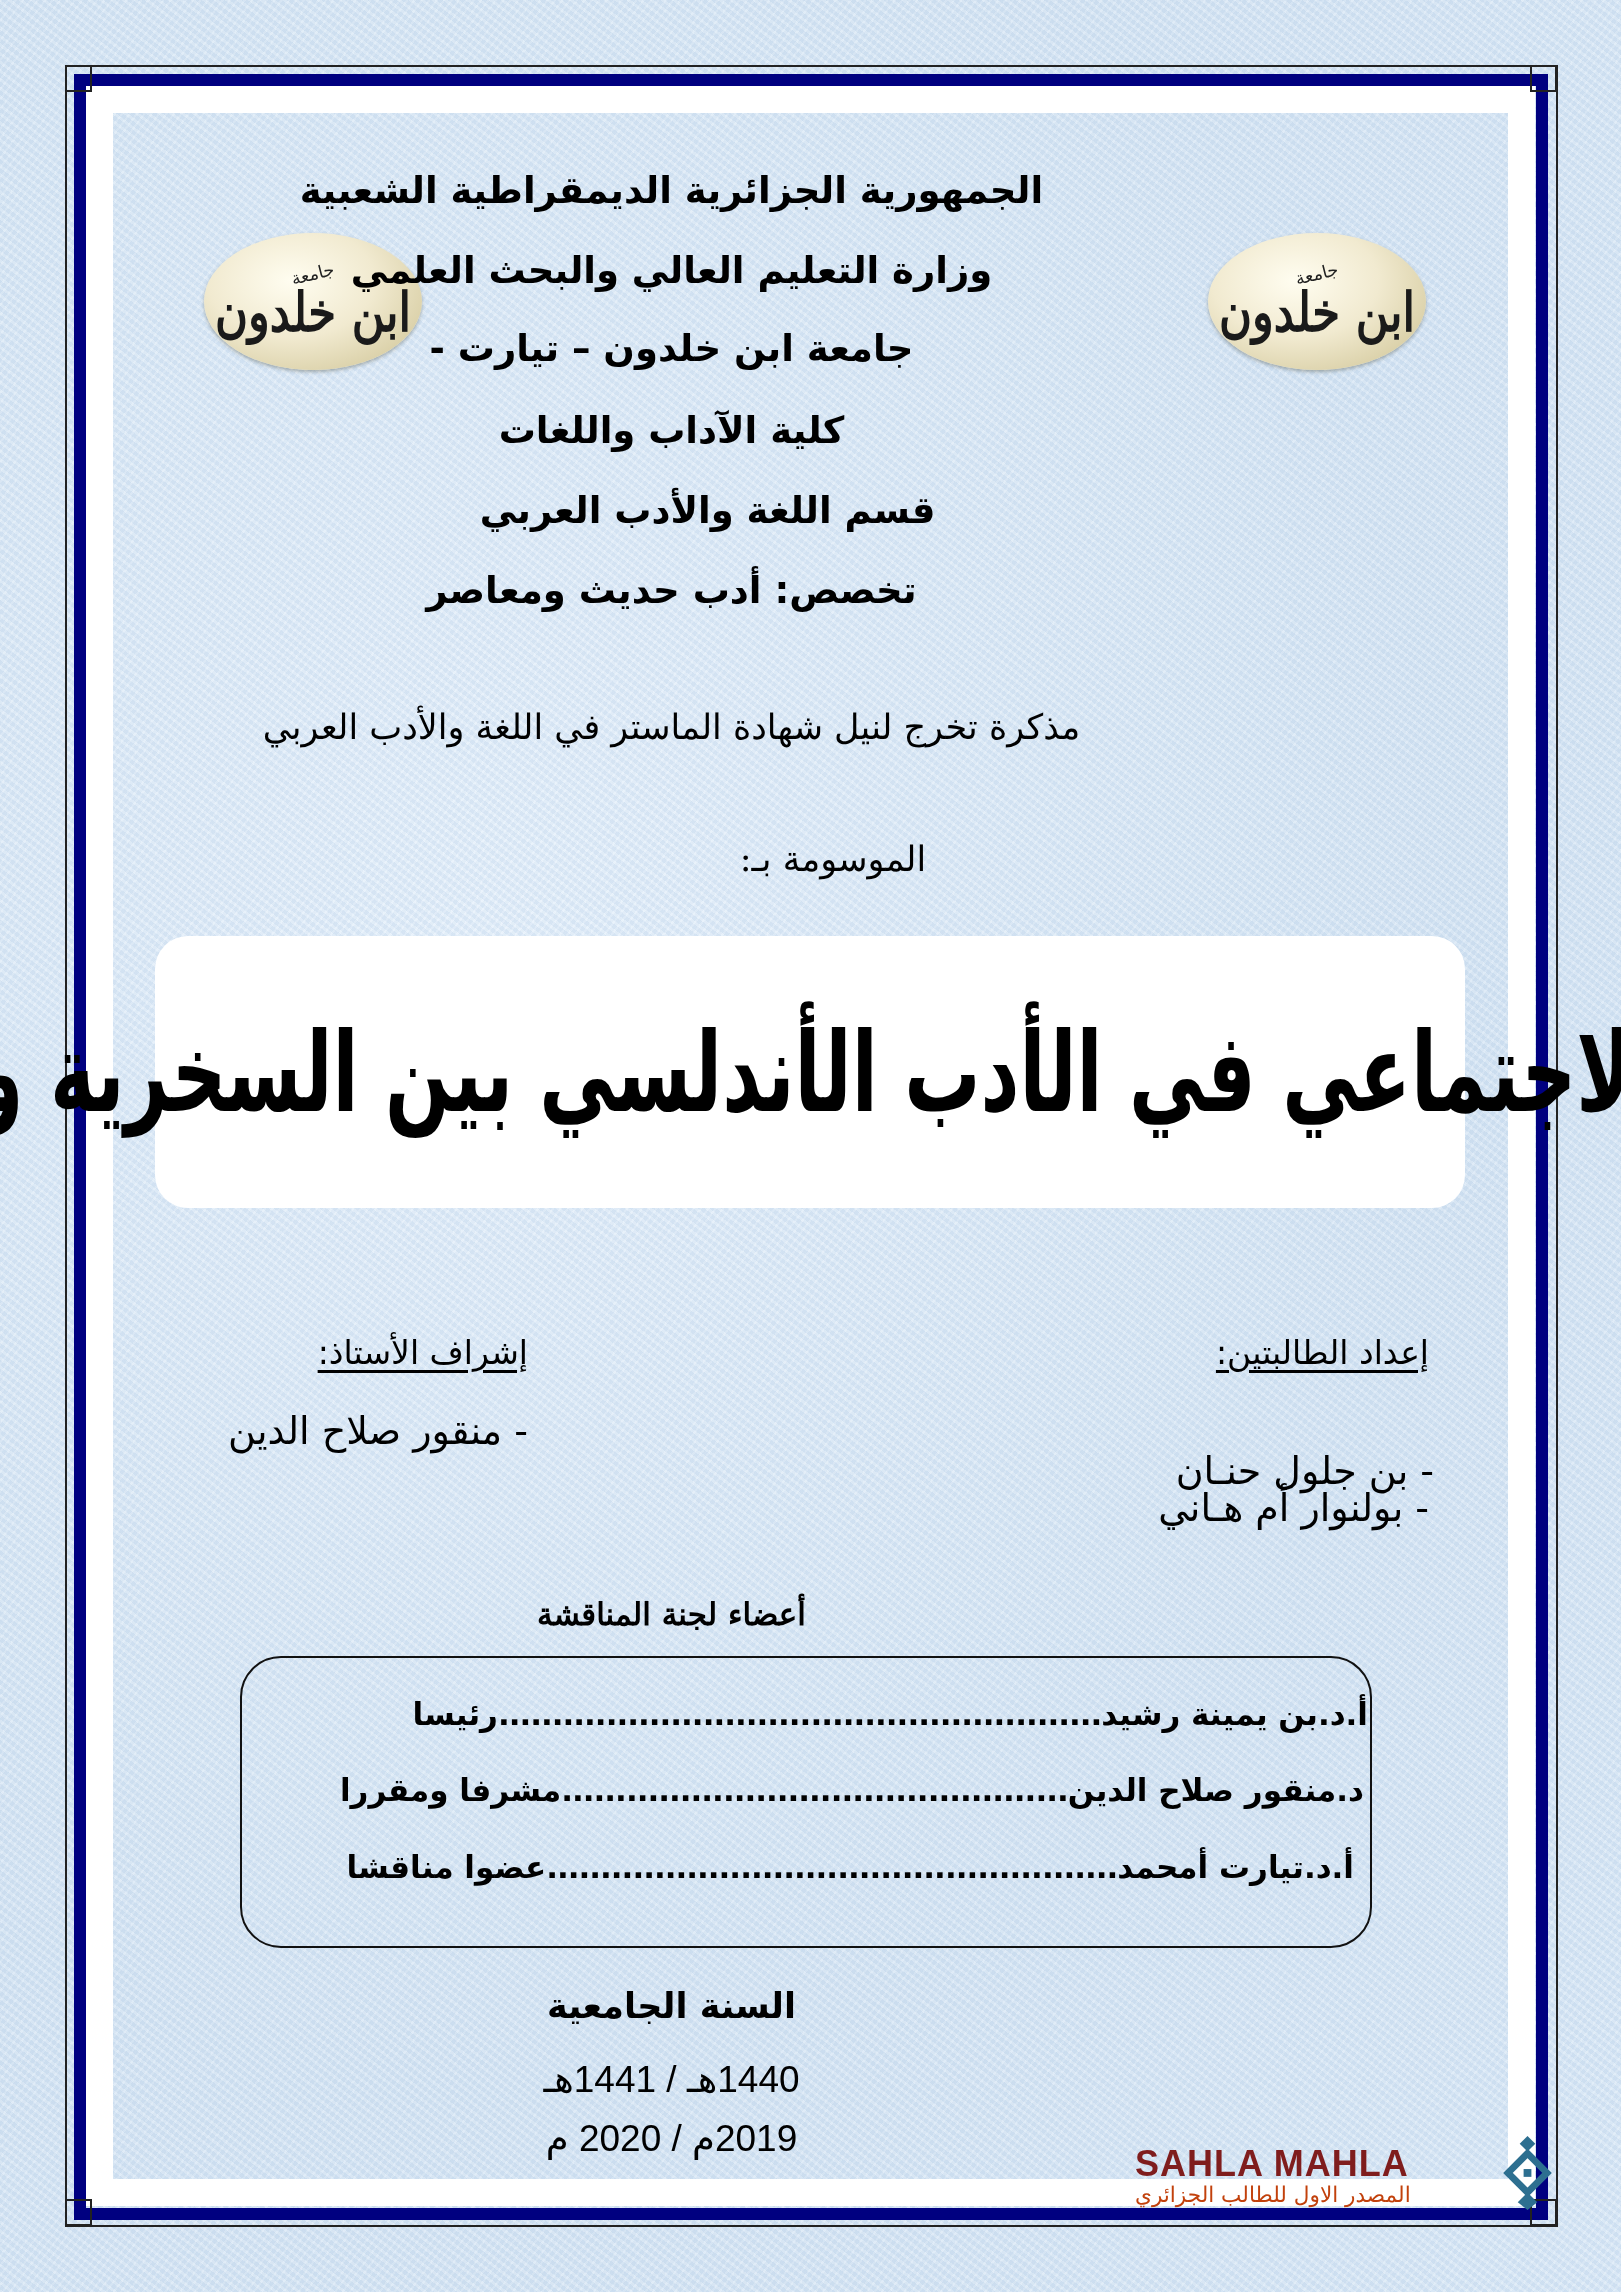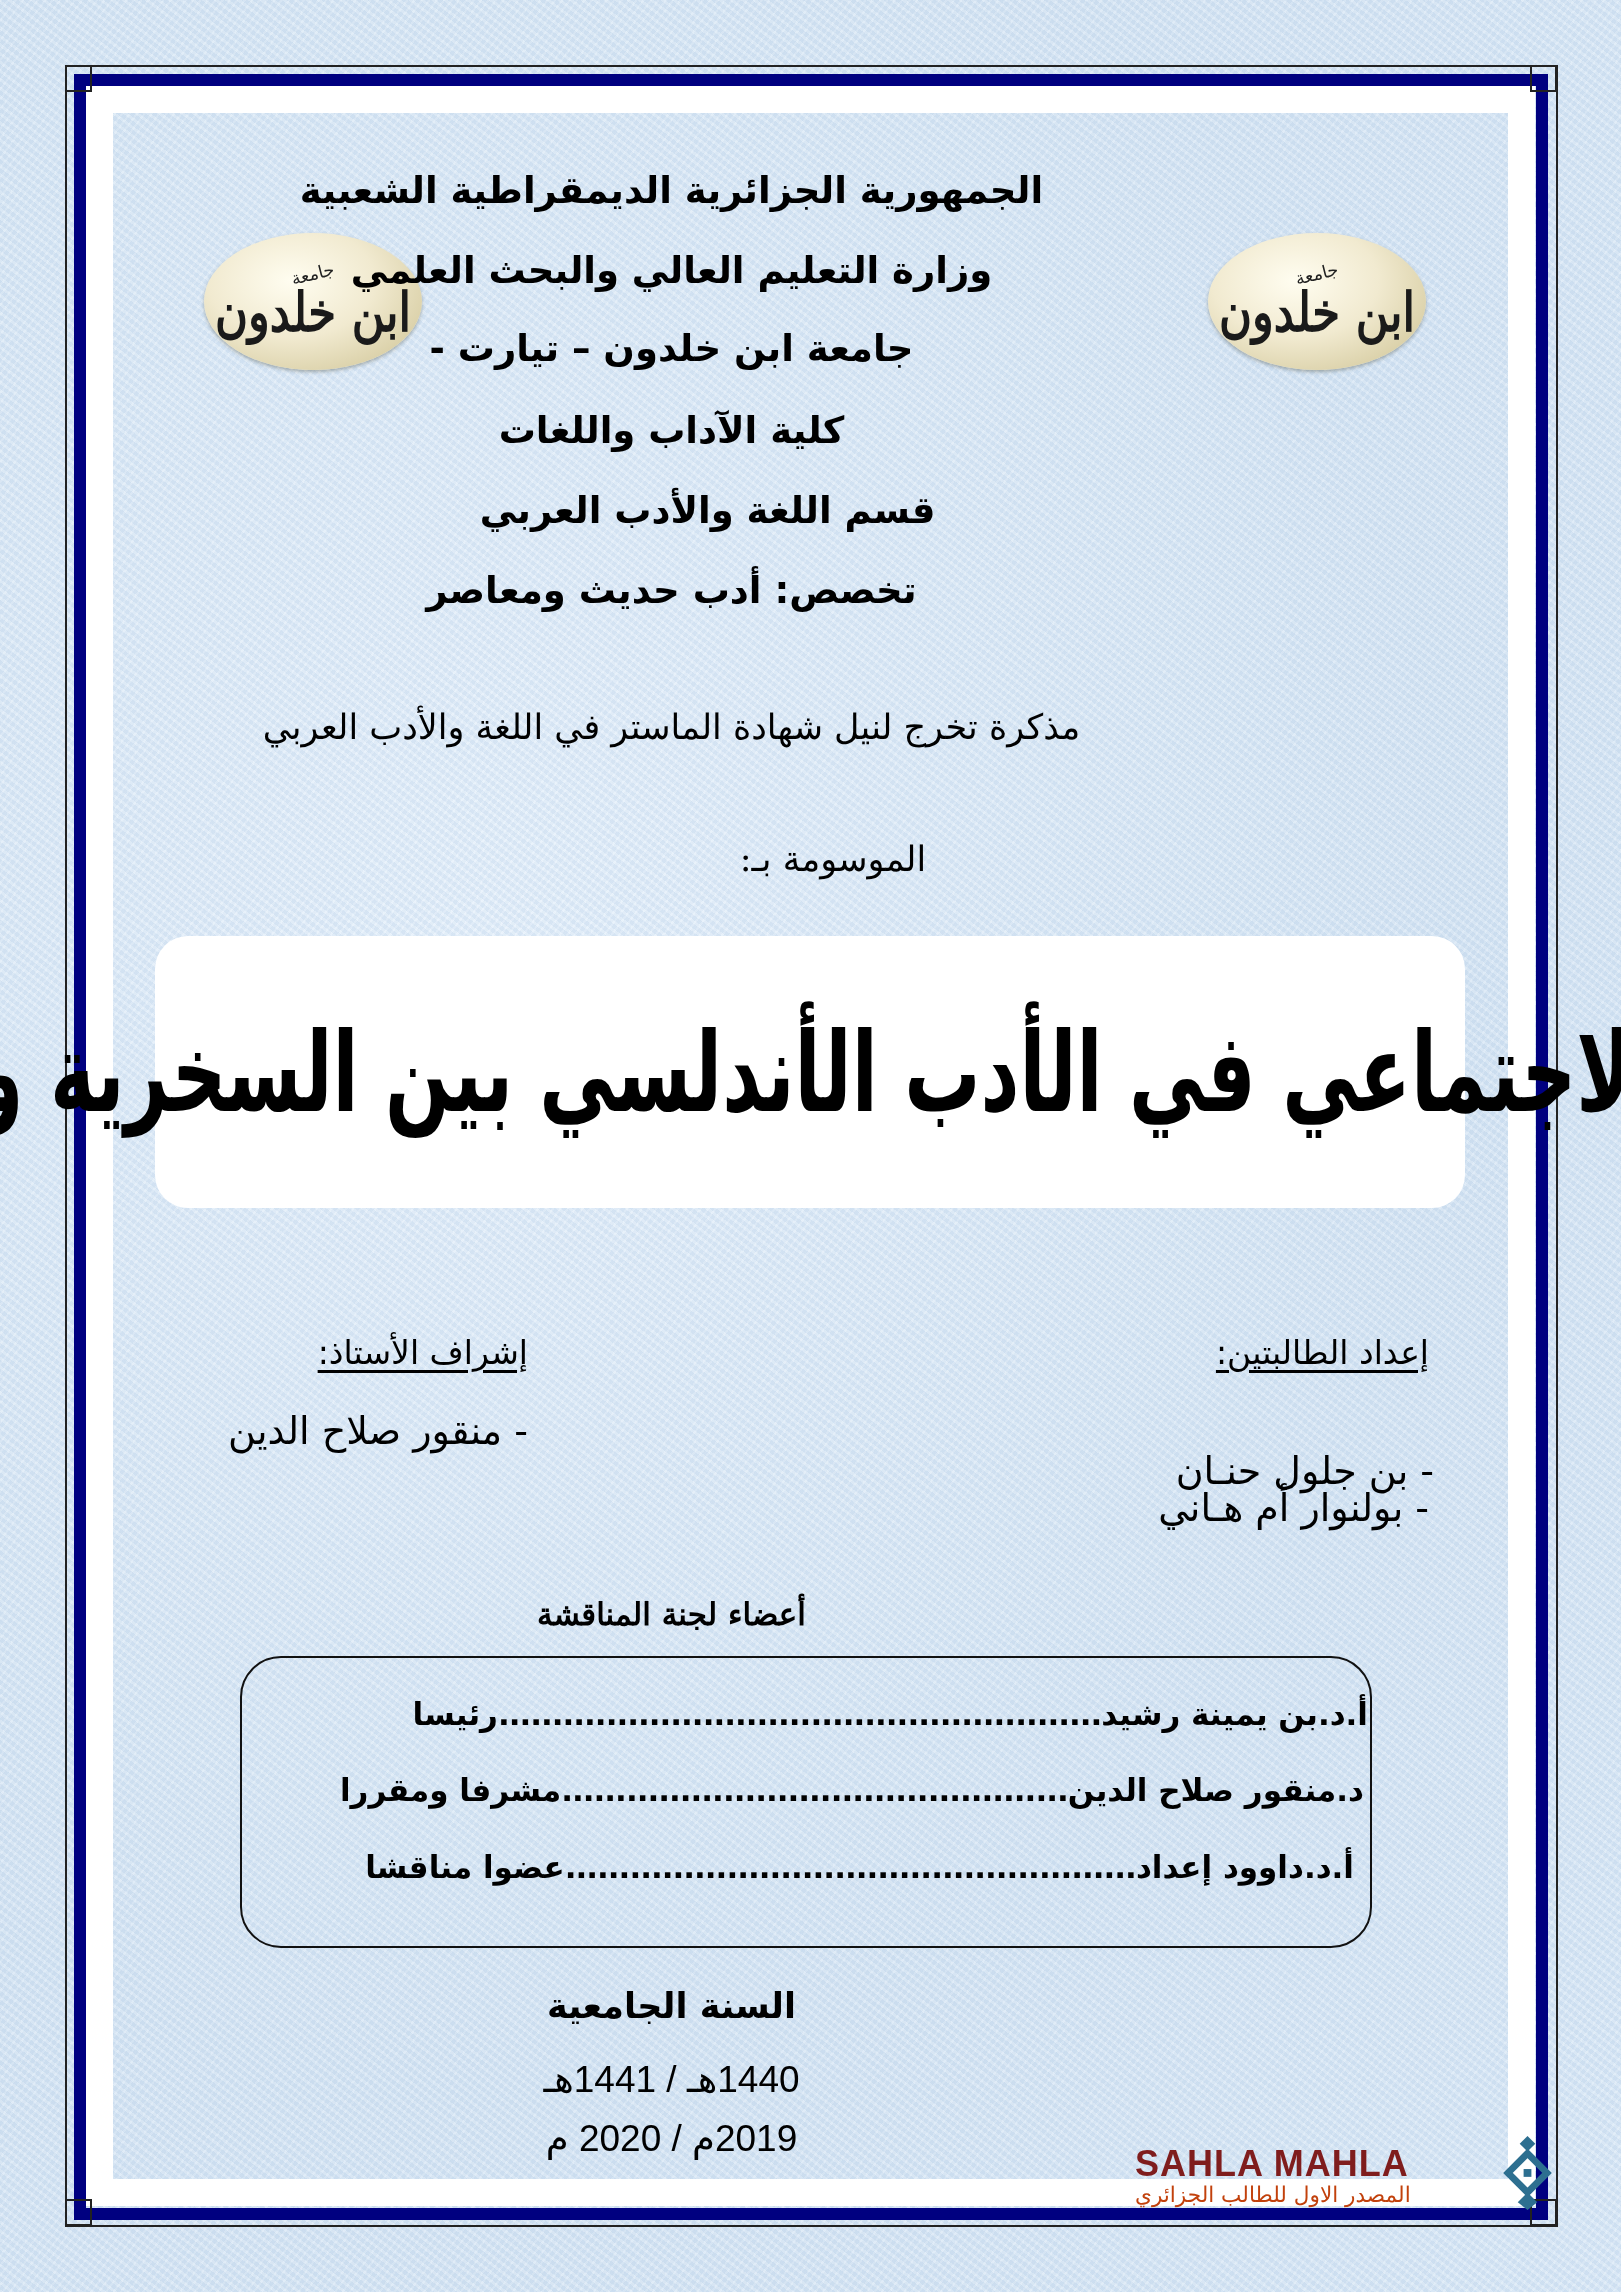--- a/index.html
+++ b/index.html
@@ -113,21 +113,21 @@
   <span>أ.د.بن يمينة رشيد</span>
   <span class="dots">........................................................</span>
   <span>رئيسا</span>
 </div>
 <div class="abs committee-row" style="top:1772px;right:257px;">
   <span>د.منقور صلاح الدين</span>
   <span class="dots">...............................................</span>
   <span>مشرفا ومقررا</span>
 </div>
 <div class="abs committee-row" style="top:1849px;right:267px;">
-  <span>أ.د.داوود إعداد</span>
+  <span>أ.د.تيارت أمحمد</span>
   <span class="dots">.....................................................</span>
   <span>عضوا مناقشا</span>
 </div>
 
 <div class="abs line year-head" style="top:1986px;">السنة الجامعية</div>
 <div class="abs line year-line" style="top:2058px;">1440هـ / 1441هـ</div>
 <div class="abs line year-line" style="top:2117px;">2019م / 2020 م</div>
 
 <div class="abs wm-title">SAHLA MAHLA</div>
 <div class="abs wm-sub">المصدر الاول للطالب الجزائري</div>

